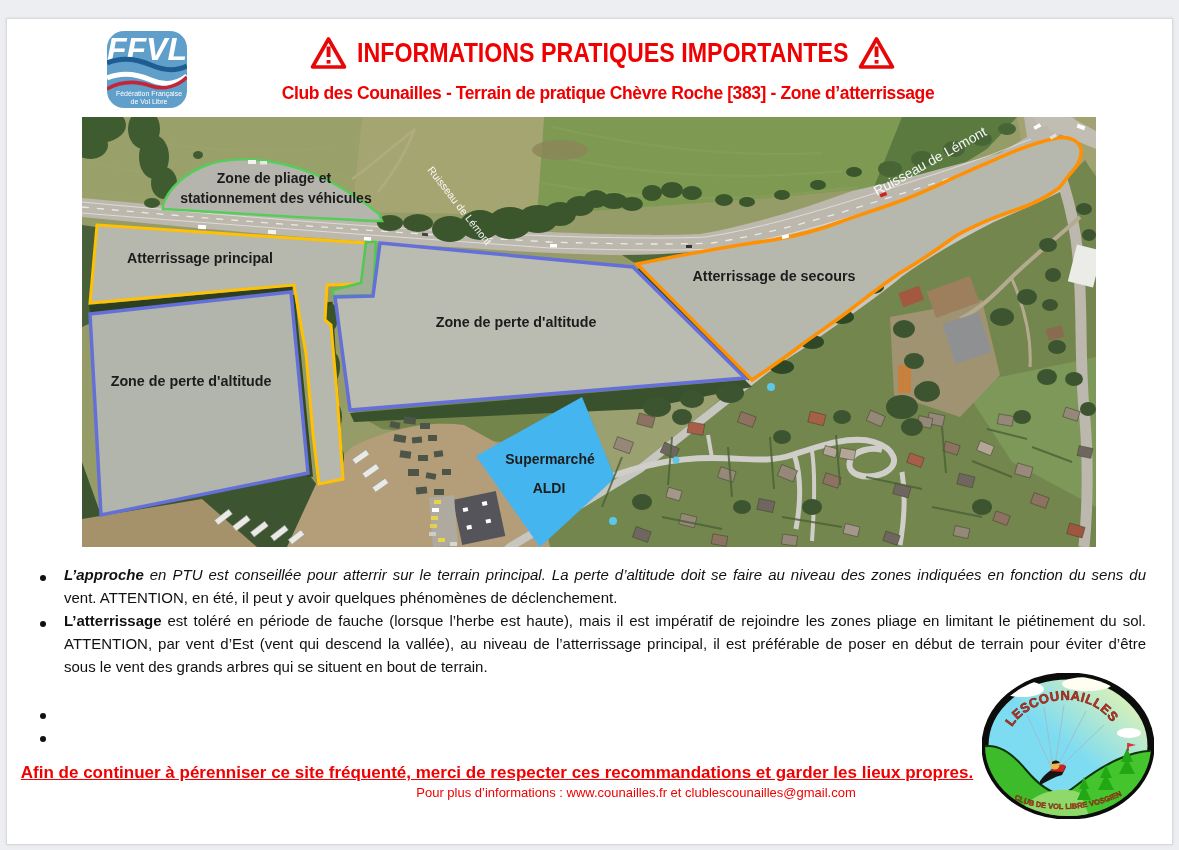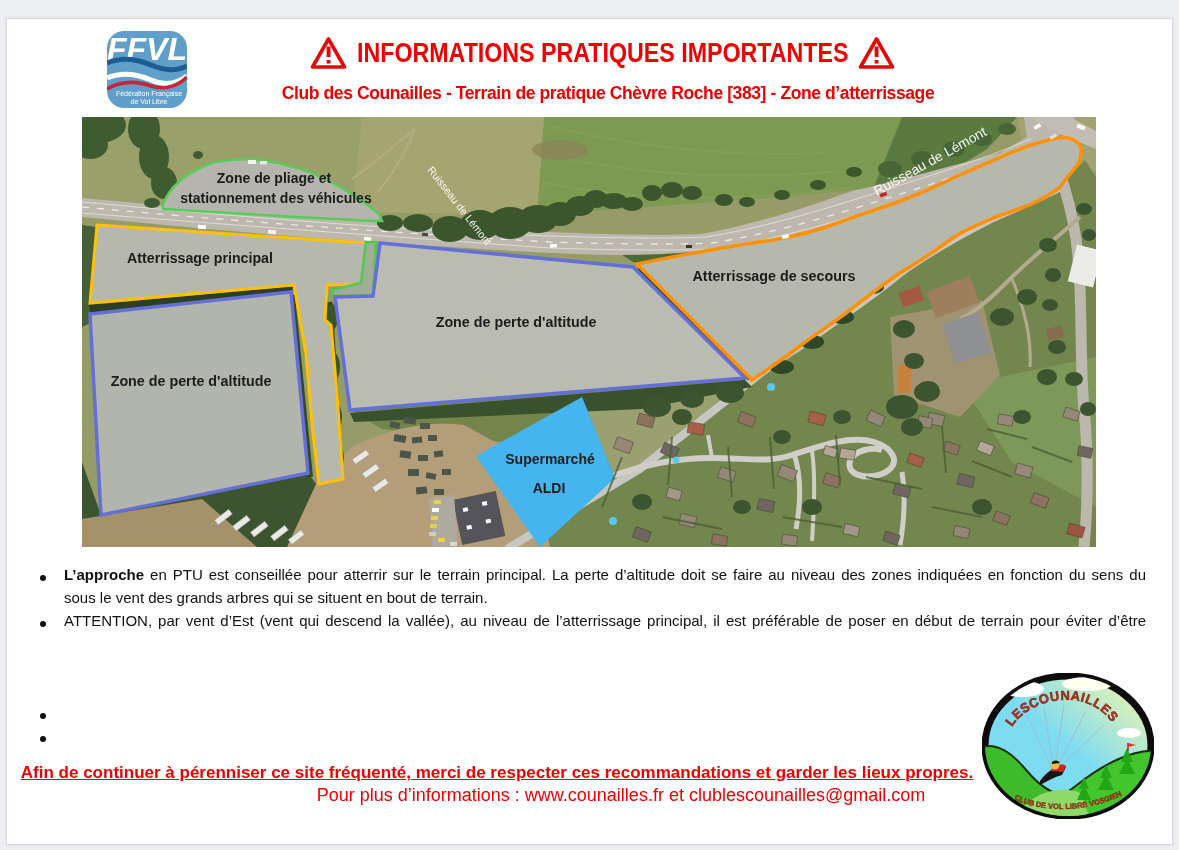--- a/index.html
+++ b/index.html
@@ -378,35 +378,37 @@
     <text x="118" y="146" font-size="14.2">Atterrissage principal</text>
     <text x="434" y="210" font-size="14.3">Zone de perte d'altitude</text>
     <text x="109" y="269" font-size="14.3">Zone de perte d'altitude</text>
     <text x="692" y="164" font-size="14.3">Atterrissage de secours</text>
     <text x="468" y="347" font-size="14">Supermarché</text>
     <text x="467" y="376" font-size="14">ALDI</text>
   </g>
 </svg>
 
 <div class="abs" style="left:64px;top:563px;width:1082px;font-size:15px;line-height:23px;color:#111;">
-  <div style="text-align:justify;text-align-last:justify;"><b>L’approche</b> en PTU est conseillée pour atterrir sur le terrain principal. La perte d’altitude doit se faire au niveau des zones indiquées en fonction du sens du</div>
+  <div style="text-align:justify;text-align-last:justify;font-style:italic;"><b>L’approche</b> en PTU est conseillée pour atterrir sur le terrain principal. La perte d’altitude doit se faire au niveau des zones indiquées en fonction du sens du</div>
+  <div>vent. ATTENTION, en été, il peut y avoir quelques phénomènes de déclenchement.</div>
+  <div style="text-align:justify;text-align-last:justify;"><b>L’atterrissage</b> est toléré en période de fauche (lorsque l’herbe est haute), mais il est impératif de rejoindre les zones pliage en limitant le piétinement du sol.</div>
+  <div style="text-align:justify;text-align-last:justify;">ATTENTION, par vent d’Est (vent qui descend la vallée), au niveau de l’atterrissage principal, il est préférable de poser en début de terrain pour éviter d’être</div>
   <div>sous le vent des grands arbres qui se situent en bout de terrain.</div>
-  <div style="text-align:justify;text-align-last:justify;">ATTENTION, par vent d’Est (vent qui descend la vallée), au niveau de l’atterrissage principal, il est préférable de poser en début de terrain pour éviter d’être</div>
 </div>
 
 <div class="abs" style="left:40px;top:575px;width:6px;height:6px;border-radius:50%;background:#111;"></div>
 
 <div class="abs" style="left:40px;top:621px;width:6px;height:6px;border-radius:50%;background:#111;"></div>
 
 <div class="abs" style="left:40px;top:713px;width:6px;height:6px;border-radius:50%;background:#111;"></div>
 
 <div class="abs" style="left:40px;top:736px;width:6px;height:6px;border-radius:50%;background:#111;"></div>
 
 <div class="abs" style="left:497px;top:763px;transform:translateX(-50%);white-space:nowrap;font-size:17px;font-weight:bold;color:#f00000;text-decoration:underline;">Afin de continuer à pérenniser ce site fréquenté, merci de respecter ces recommandations et garder les lieux propres.</div>
-<div class="abs" style="left:621px;top:785px;transform:translateX(-50%);white-space:nowrap;font-size:18px;color:#f00000;">Pour plus d’informations : www.counailles.fr et clublescounailles@gmail.com</div>
+<div class="abs" style="left:636px;top:785px;transform:translateX(-50%);white-space:nowrap;font-size:13px;color:#f00000;">Pour plus d’informations : www.counailles.fr et clublescounailles@gmail.com</div>
 
 <svg class="abs" style="left:982px;top:673px;" width="172" height="146" viewBox="0 0 172 146">
   <defs>
     <clipPath id="lc">
         <ellipse cx="86" cy="73" rx="83" ry="70"></ellipse>
       </clipPath>
     <linearGradient id="sky" x1="0" y1="1" x2="1" y2="0">
       <stop offset="0.5" stop-color="#7edcf2"></stop>
       <stop offset="0.85" stop-color="#d9f0b9"></stop>
       <stop offset="1" stop-color="#f6f3a1"></stop>

